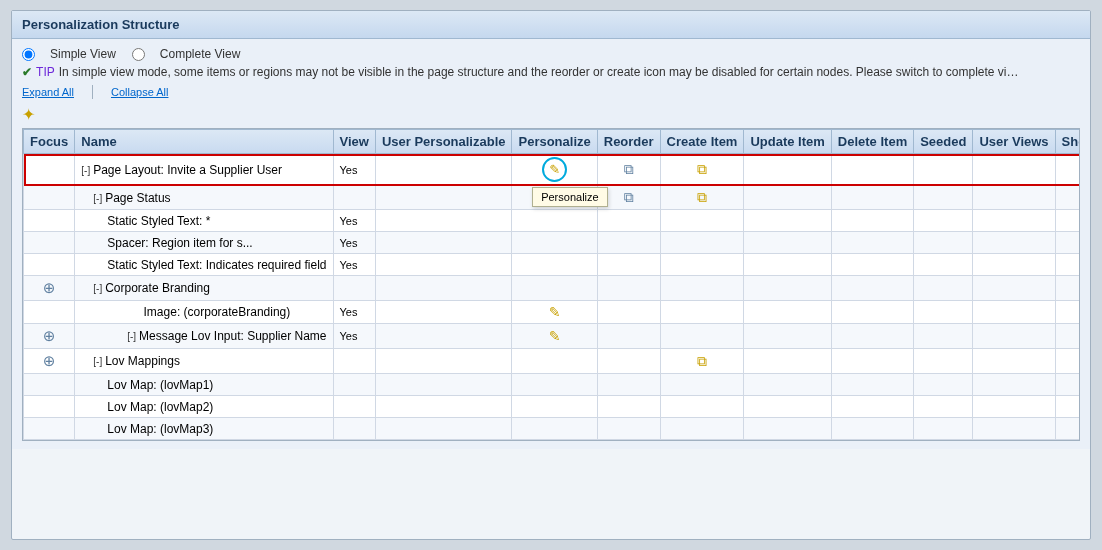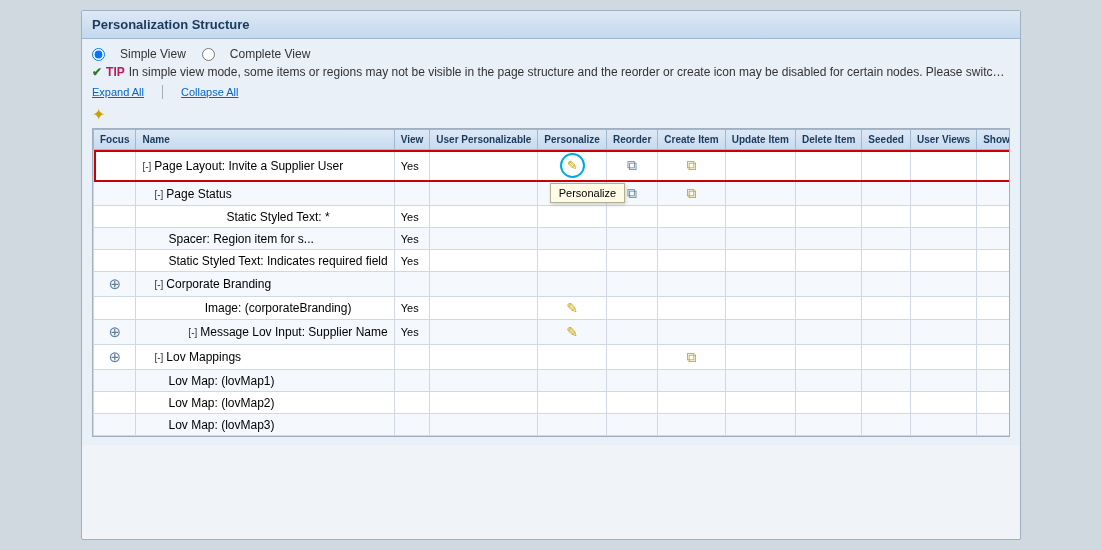--- a/index.html
+++ b/index.html
@@ -1,33 +1,33 @@
 <!DOCTYPE html>
 <html><head>
   <meta charset="utf-8">
   <style>
     * { box-sizing: border-box; margin: 0; padding: 0; font-family: Arial, sans-serif; font-size: 12px; }
     body { background: #d0d8e0; display: flex; justify-content: center; align-items: center; min-height: 100vh; }
-    .panel { background: #f0f4f8; border: 1px solid #a0b0c0; width: 940px; min-height: 530px; border-radius: 2px; }
+    .panel { background: #f0f4f8; border: 1px solid #a0b0c0; width: 1080px; min-height: 530px; border-radius: 2px; }
     .panel-header { background: linear-gradient(to bottom, #dce8f5, #c5d8ee); border-bottom: 1px solid #a0b8d0; padding: 6px 10px; }
     .panel-title { font-size: 13px; font-weight: bold; color: #1a3a5c; }
     .panel-body { padding: 8px 10px; background: #eaf0f8; }
     .view-options { display: flex; align-items: center; gap: 16px; margin-bottom: 4px; }
     .radio-label { display: flex; align-items: center; gap: 15px; color: #333; }
     .tip-row { display: flex; align-items: flex-start; gap: 4px; margin-bottom: 6px; color: #333; font-size: 11px; }
     .tip-check { color: #2a7a2a; font-weight: bold; }
-    .tip-label { font-weight: bold; color: #be185d; }
+    .tip-label { font-weight: normal; color: #6d28d9; }
     .expand-row { display: flex; gap: 12px; margin-bottom: 6px; align-items: center; }
     .expand-link { color: #0066cc; text-decoration: underline; cursor: pointer; font-size: 11px; }
     .divider-v { width: 1px; background: #a0b0c0; height: 14px; margin: 0 6px; }
     .gold-icon { color: #c8a000; font-size: 16px; margin-bottom: 4px; }
     .table-wrap { border: 1px solid #a0b0c0; background: #fff; overflow-x: auto; }
     table { border-collapse: collapse; width: 100%; min-width: 900px; }
     thead tr { background: linear-gradient(to bottom, #dce8f5, #c8daf0); }
-    thead th { border: 1px solid #a0b8d0; padding: 4px 6px; text-align: left; font-weight: bold; font-size: 10px; color: #1a3a5c; white-space: nowrap; }
+    thead th { border: 1px solid #a0b8d0; padding: 4px 6px; text-align: left; font-weight: bold; font-size: 13px; color: #1a3a5c; white-space: nowrap; }
     tbody tr { background: #fff; }
     tbody tr:nth-child(even) { background: #f5f8fc; }
     td { border: 1px solid #d0d8e4; padding: 3px 6px; font-size: 11px; vertical-align: middle; white-space: nowrap; }
     .focus-cell { width: 30px; text-align: center; }
     .collapse-btn { color: #333; font-size: 10px; cursor: pointer; }
     .action-icon { font-size: 13px; cursor: pointer; }
     .pencil-icon { color: #c8a000; }
     .copy-icon { color: #6080a0; }
     .td-name { min-width: 220px; }
     .td-shown { width: 45px; }
@@ -120,21 +120,21 @@
               <td class="td-reorder"><span class="copy-icon action-icon" style="color:#6080a0;font-size:14px;cursor:pointer;">⧉</span></td>
               <td class="td-create"><span class="copy-icon action-icon" style="color:#c8a000;font-size:14px;cursor:pointer;">⧉</span></td>
               <td class="td-update"></td>
               <td class="td-delete"></td>
               <td class="td-seeded"></td>
               <td class="td-userviews"></td>
               <td class="td-showcomp"><span style="font-size:13px;cursor:pointer;color:#6080a0;">🔗</span></td>
             </tr>
             <tr>
               <td class="focus-cell"></td>
-              <td class="td-name" style="padding-left: 32px; text-align: center;"><span>Static Styled Text: *</span></td>
+              <td class="td-name" style="padding-left: 32px;"><span>Static Styled Text: *</span></td>
               <td class="td-shown">Yes</td>
               <td class="td-user-pers"></td>
               <td class="td-pers"></td>
               <td class="td-reorder"></td>
               <td class="td-create"></td>
               <td class="td-update"></td>
               <td class="td-delete"></td>
               <td class="td-seeded"></td>
               <td class="td-userviews"></td>
               <td class="td-showcomp"><span style="font-size:13px;cursor:pointer;color:#6080a0;">🔗</span></td>

